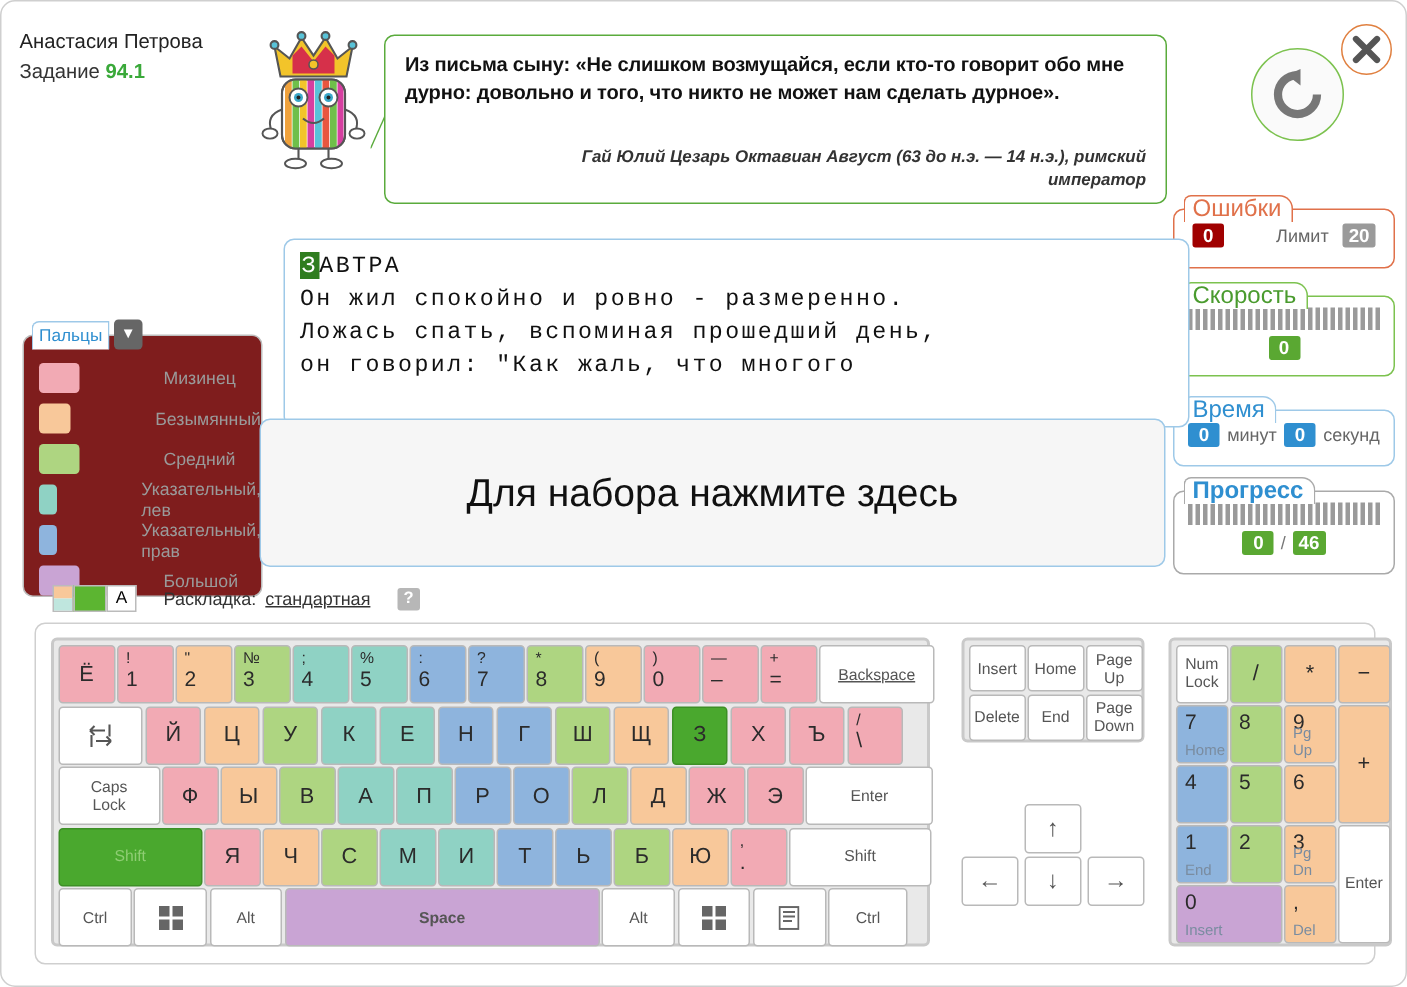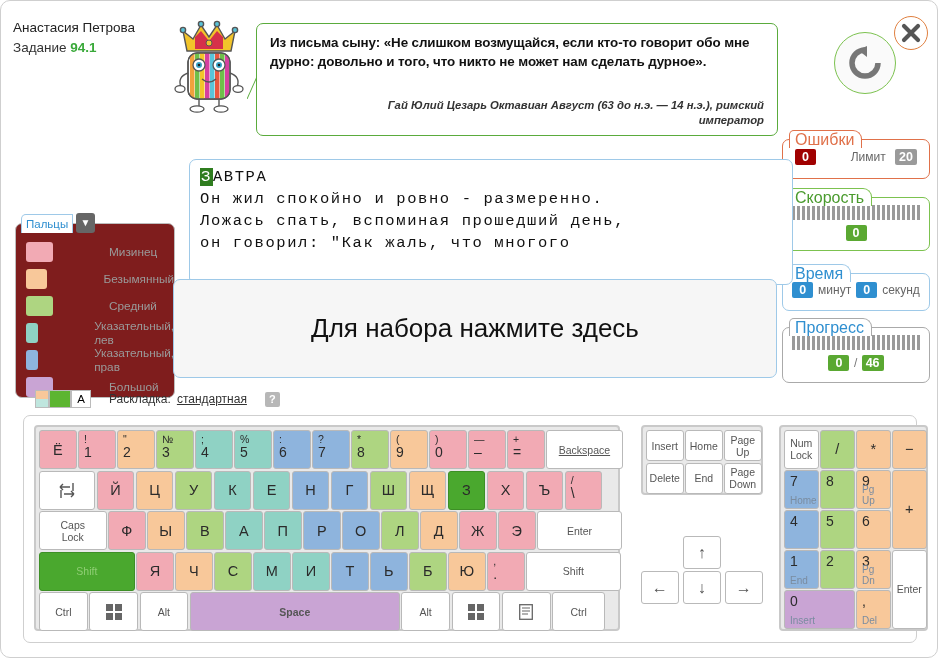--- a/index.html
+++ b/index.html
@@ -78,21 +78,21 @@
     border-right:1.4px solid #9ec9e8;
     border-top-left-radius:5px;border-top-right-radius:9px;
     white-space:nowrap;
   }
   .panel.errors{left:781px;top:138px;height:40px;border-color:#e0714a;}
   .panel.errors .panel-tab{color:#e0714a;border-color:#e0714a;}
   .panel.speed{left:781px;top:196px;height:54px;border-color:#7cc24f;}
   .panel.speed .panel-tab{color:#4a9b2e;border-color:#7cc24f;}
   .panel.time{left:781px;top:272px;height:38px;}
   .panel.progress{left:781px;top:326px;height:56px;border-color:#aaa;}
-  .panel.progress .panel-tab{color:#2f8fd0;border-color:#aaa;}
+  .panel.progress .panel-tab{color:#2f8fd0;border-color:#aaa;font-weight:bold;}
 
   .badge{
     display:inline-block;min-width:13px;padding:1px 4px;
     font-size:12.5px;font-weight:bold;color:#fff;text-align:center;
     border-radius:2px;
   }
   .badge.red{background:#a00000;}
   .badge.gray{background:#9a9a9a;}
   .badge.green{background:#5aa832;}
   .badge.blue{background:#2f8fd0;}

